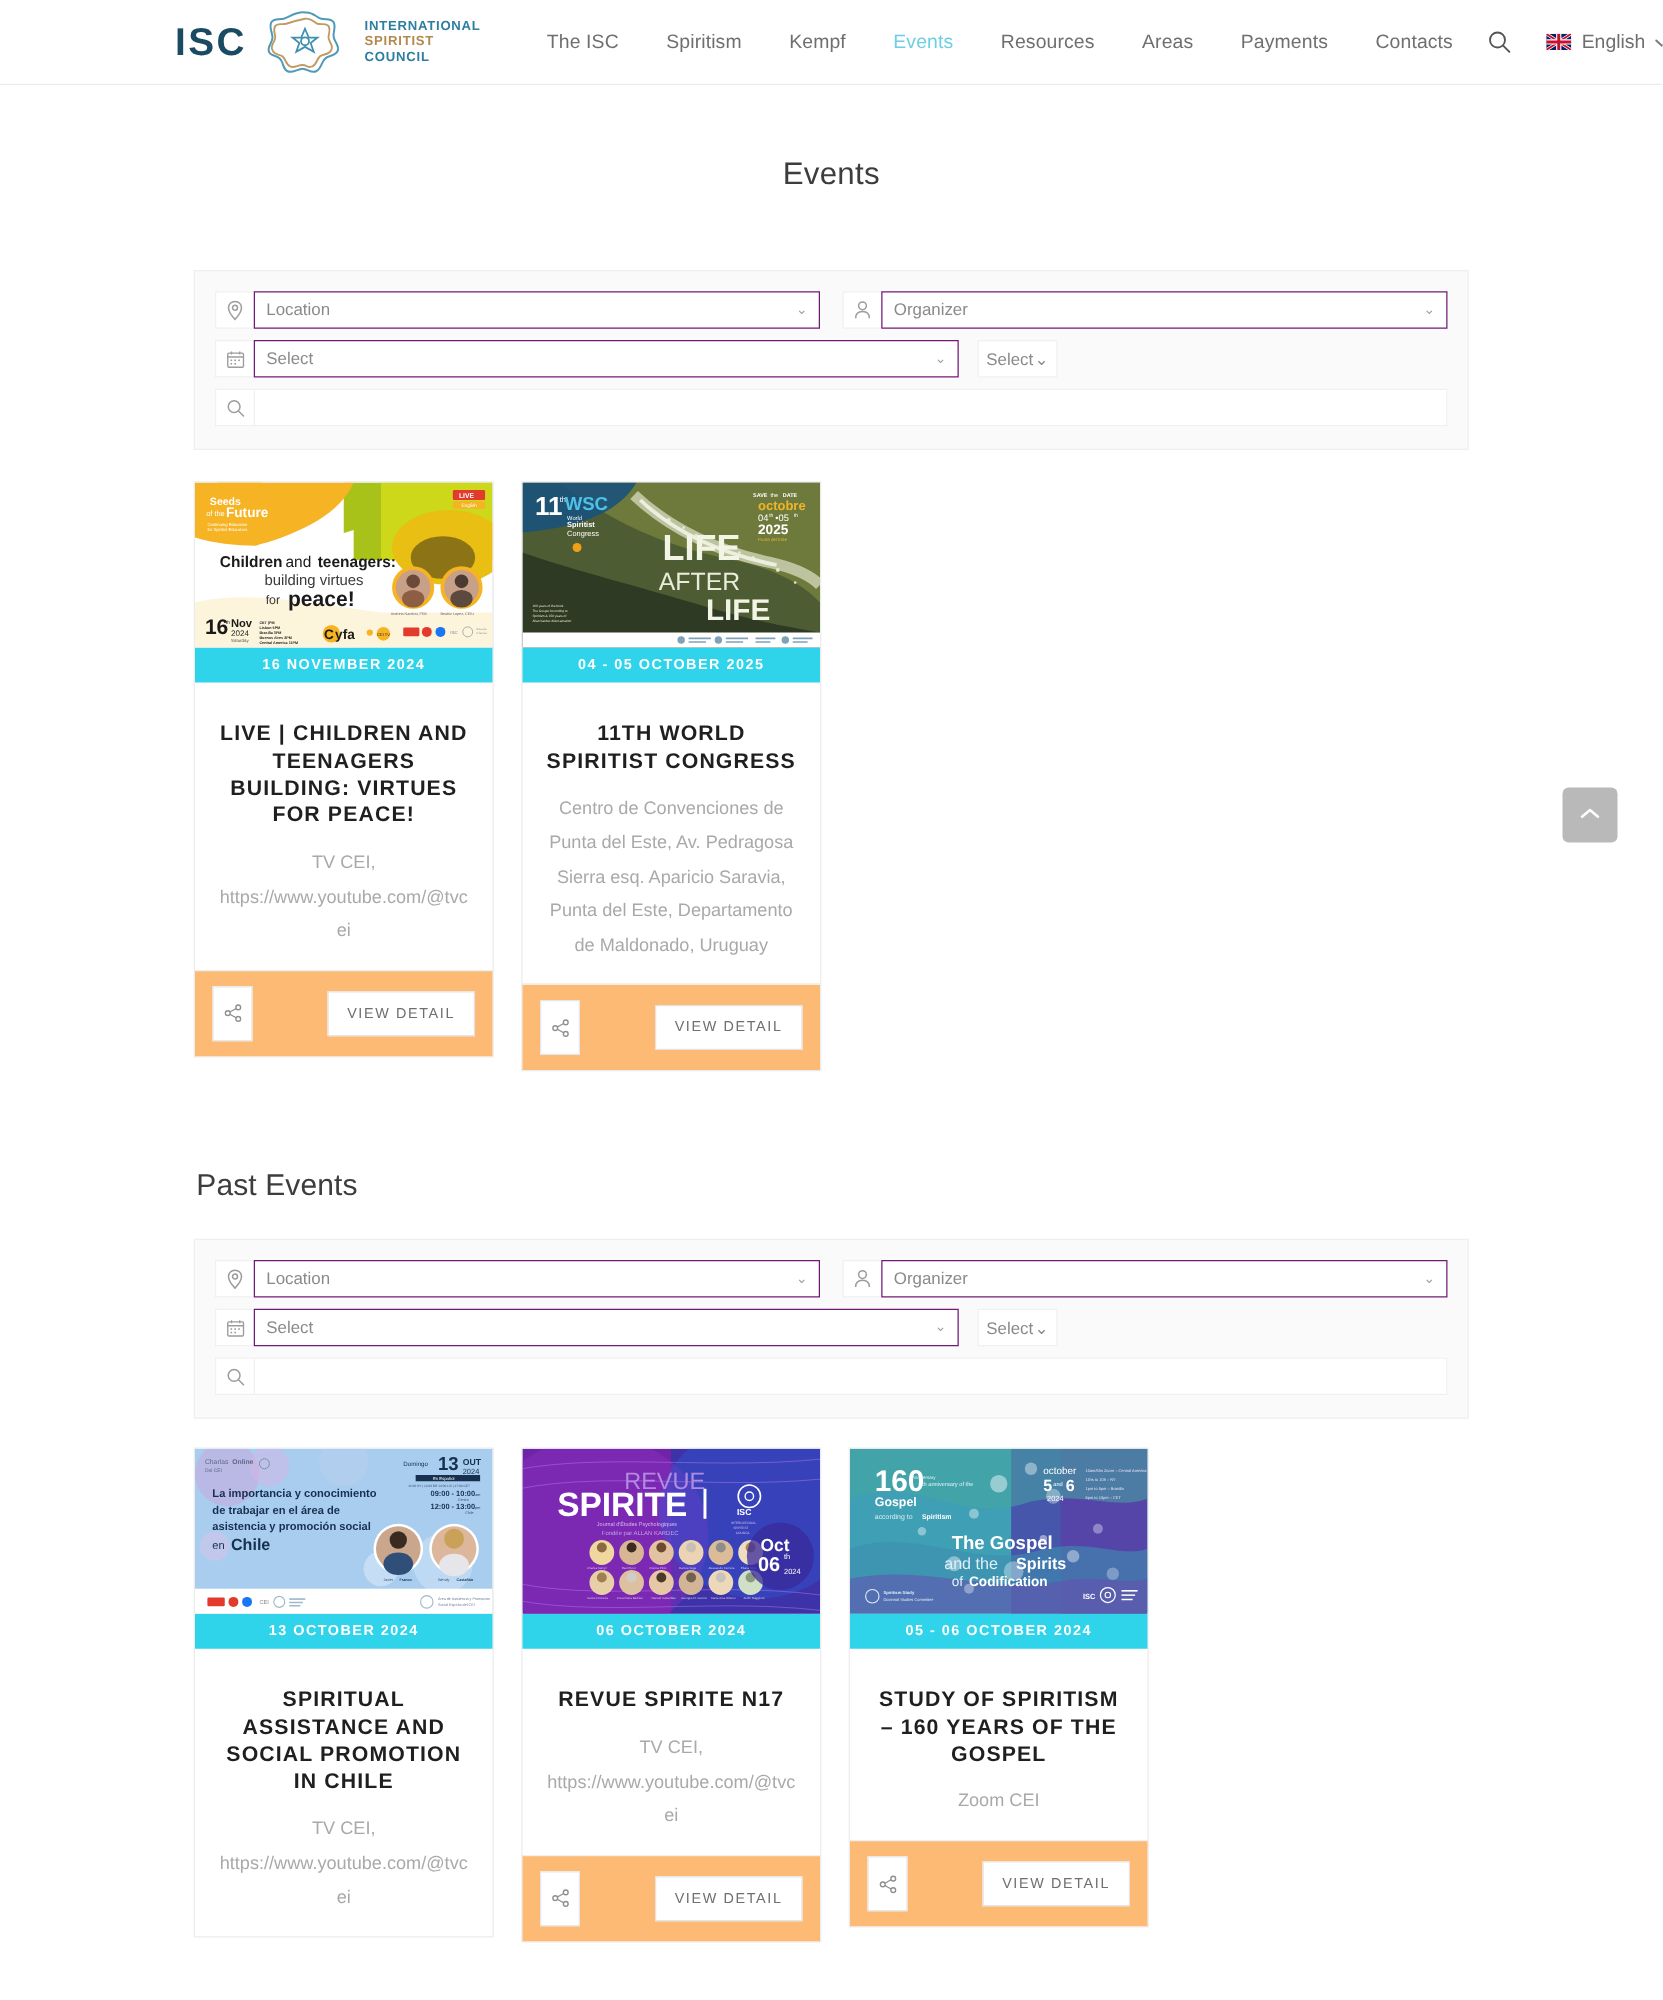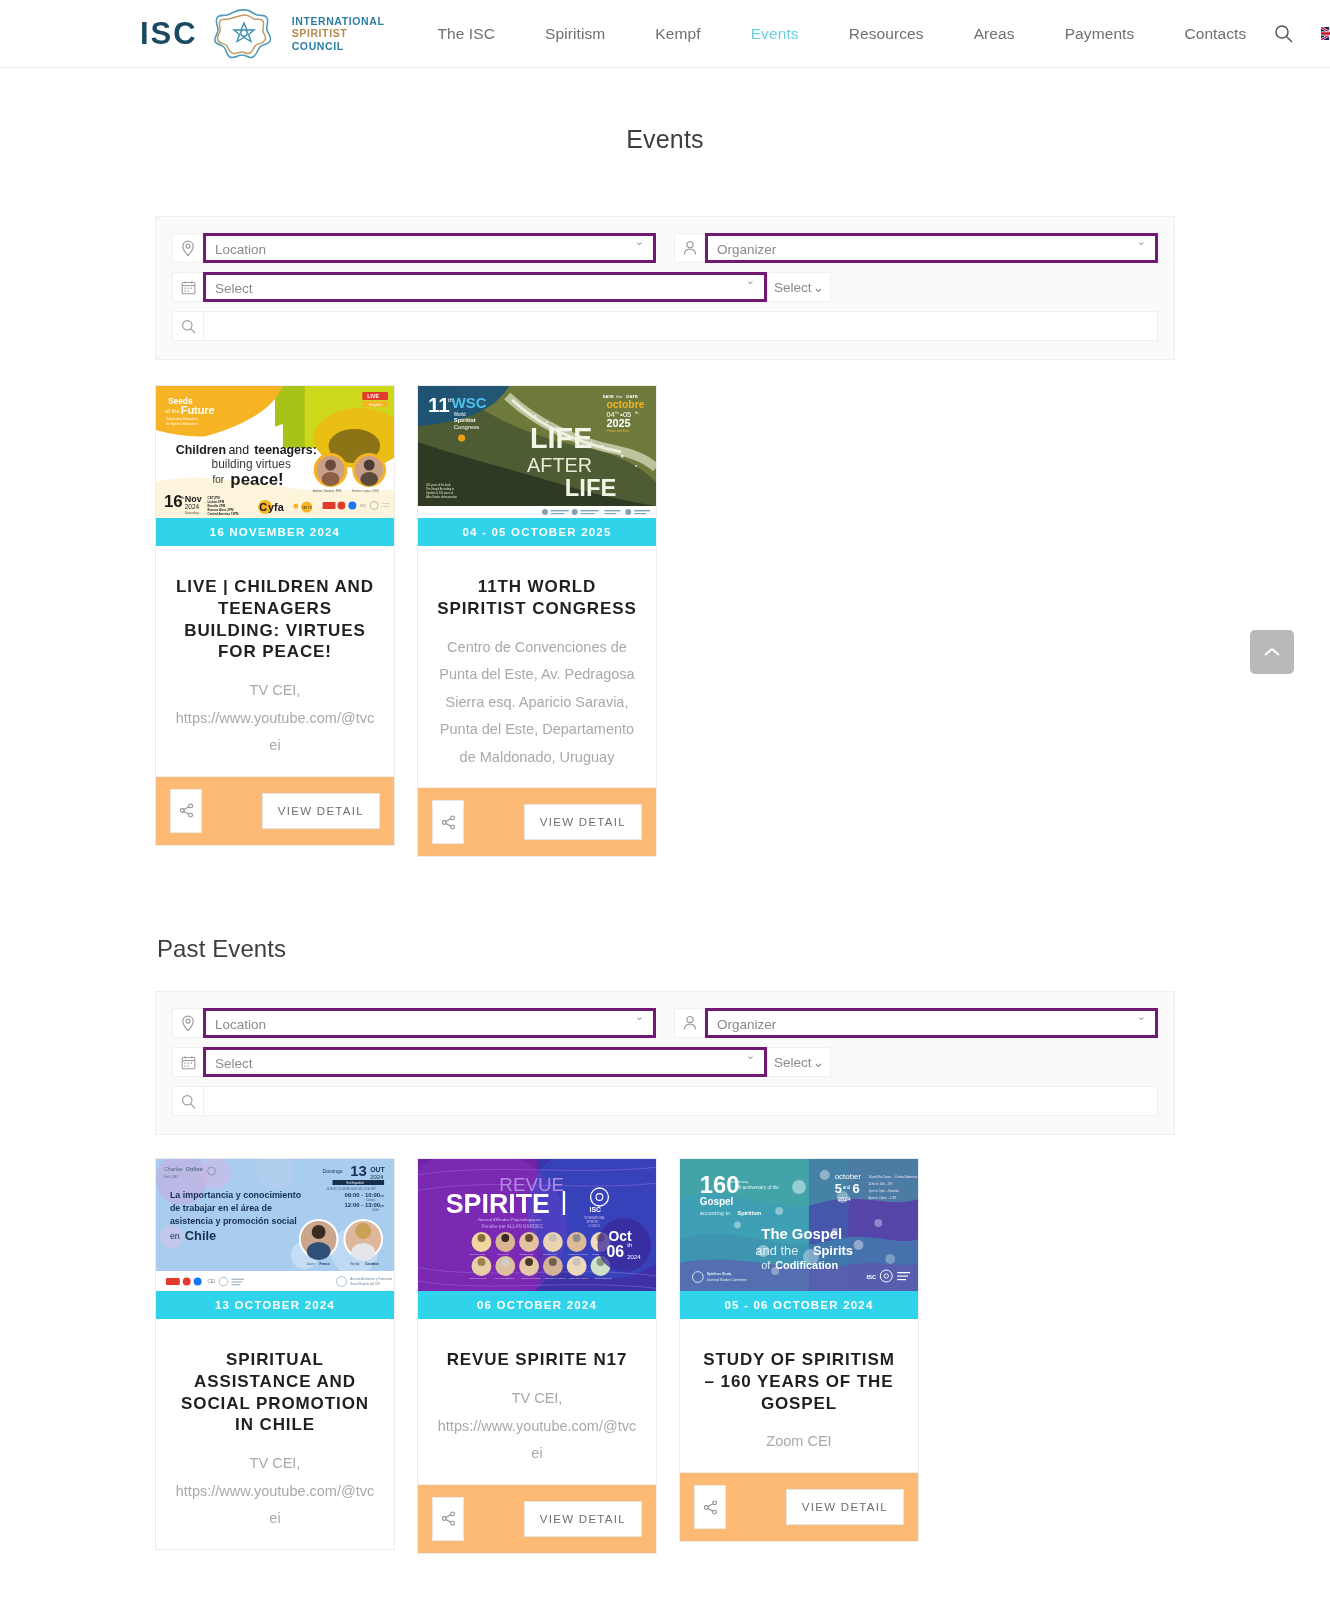--- a/index.html
+++ b/index.html
@@ -38,21 +38,21 @@
     font-weight: 700;
     letter-spacing: 0.6px;
   }
   .bw-1 { color: #2e7ea1; }
   .bw-2 { color: #b4894d; }
   .bw-3 { color: #2e7ea1; }
 
   .main-nav {
     display: flex;
     align-items: center;
-    gap: 16px;
+    gap: 4px;
     margin-left: 36px;
     flex: 1 1 auto;
   }
   .nav-item {
     font-size: 15.5px;
     color: #6f6f6f;
     padding: 0 17px;
     letter-spacing: 0.1px;
     white-space: nowrap;
     cursor: pointer;
@@ -119,47 +119,47 @@
     width: 31px;
     flex: 0 0 31px;
     background: #fff;
     border: 1px solid #f0f0f0;
     border-right: none;
     display: flex; align-items: center; justify-content: center;
   }
   .f-select {
     flex: 1 1 auto;
     min-width: 0;
-    border: 3px solid #701a75;
+    border: 1px solid #701a75;
     background: #fff;
     font-family: "Liberation Sans", sans-serif;
     font-size: 13.5px;
     color: #8a8a8a;
     padding: 0 9px;
     height: 30px;
     line-height: 28px;
     position: relative;
     display: flex;
-    align-items: flex-start;
+    align-items: center;
     justify-content: space-between;
     cursor: pointer;
   }
   .f-select .sel-caret { color: #9a9a9a; font-size: 11px; line-height: 1; }
   .f-input {
     flex: 1 1 auto;
     border: 1px solid #f0f0f0;
     background: #fff;
     height: 30px;
     font-family: "Liberation Sans", sans-serif;
     font-size: 13.5px;
     color: #6f6f6f;
     padding: 0 9px;
     outline: none;
   }
-  .row-dates { display: flex; gap: 0; align-items: stretch; }
+  .row-dates { display: flex; gap: 15px; align-items: stretch; }
   .date-main { display: flex; flex: 0 0 595px; }
   .date-small {
     flex: 0 0 64px;
     border: 1px solid #f0f0f0;
     background: #fff;
     height: 30px;
     font-size: 13.5px;
     color: #8a8a8a;
     padding: 0 6px;
     display: flex; align-items: center; justify-content: space-between;

